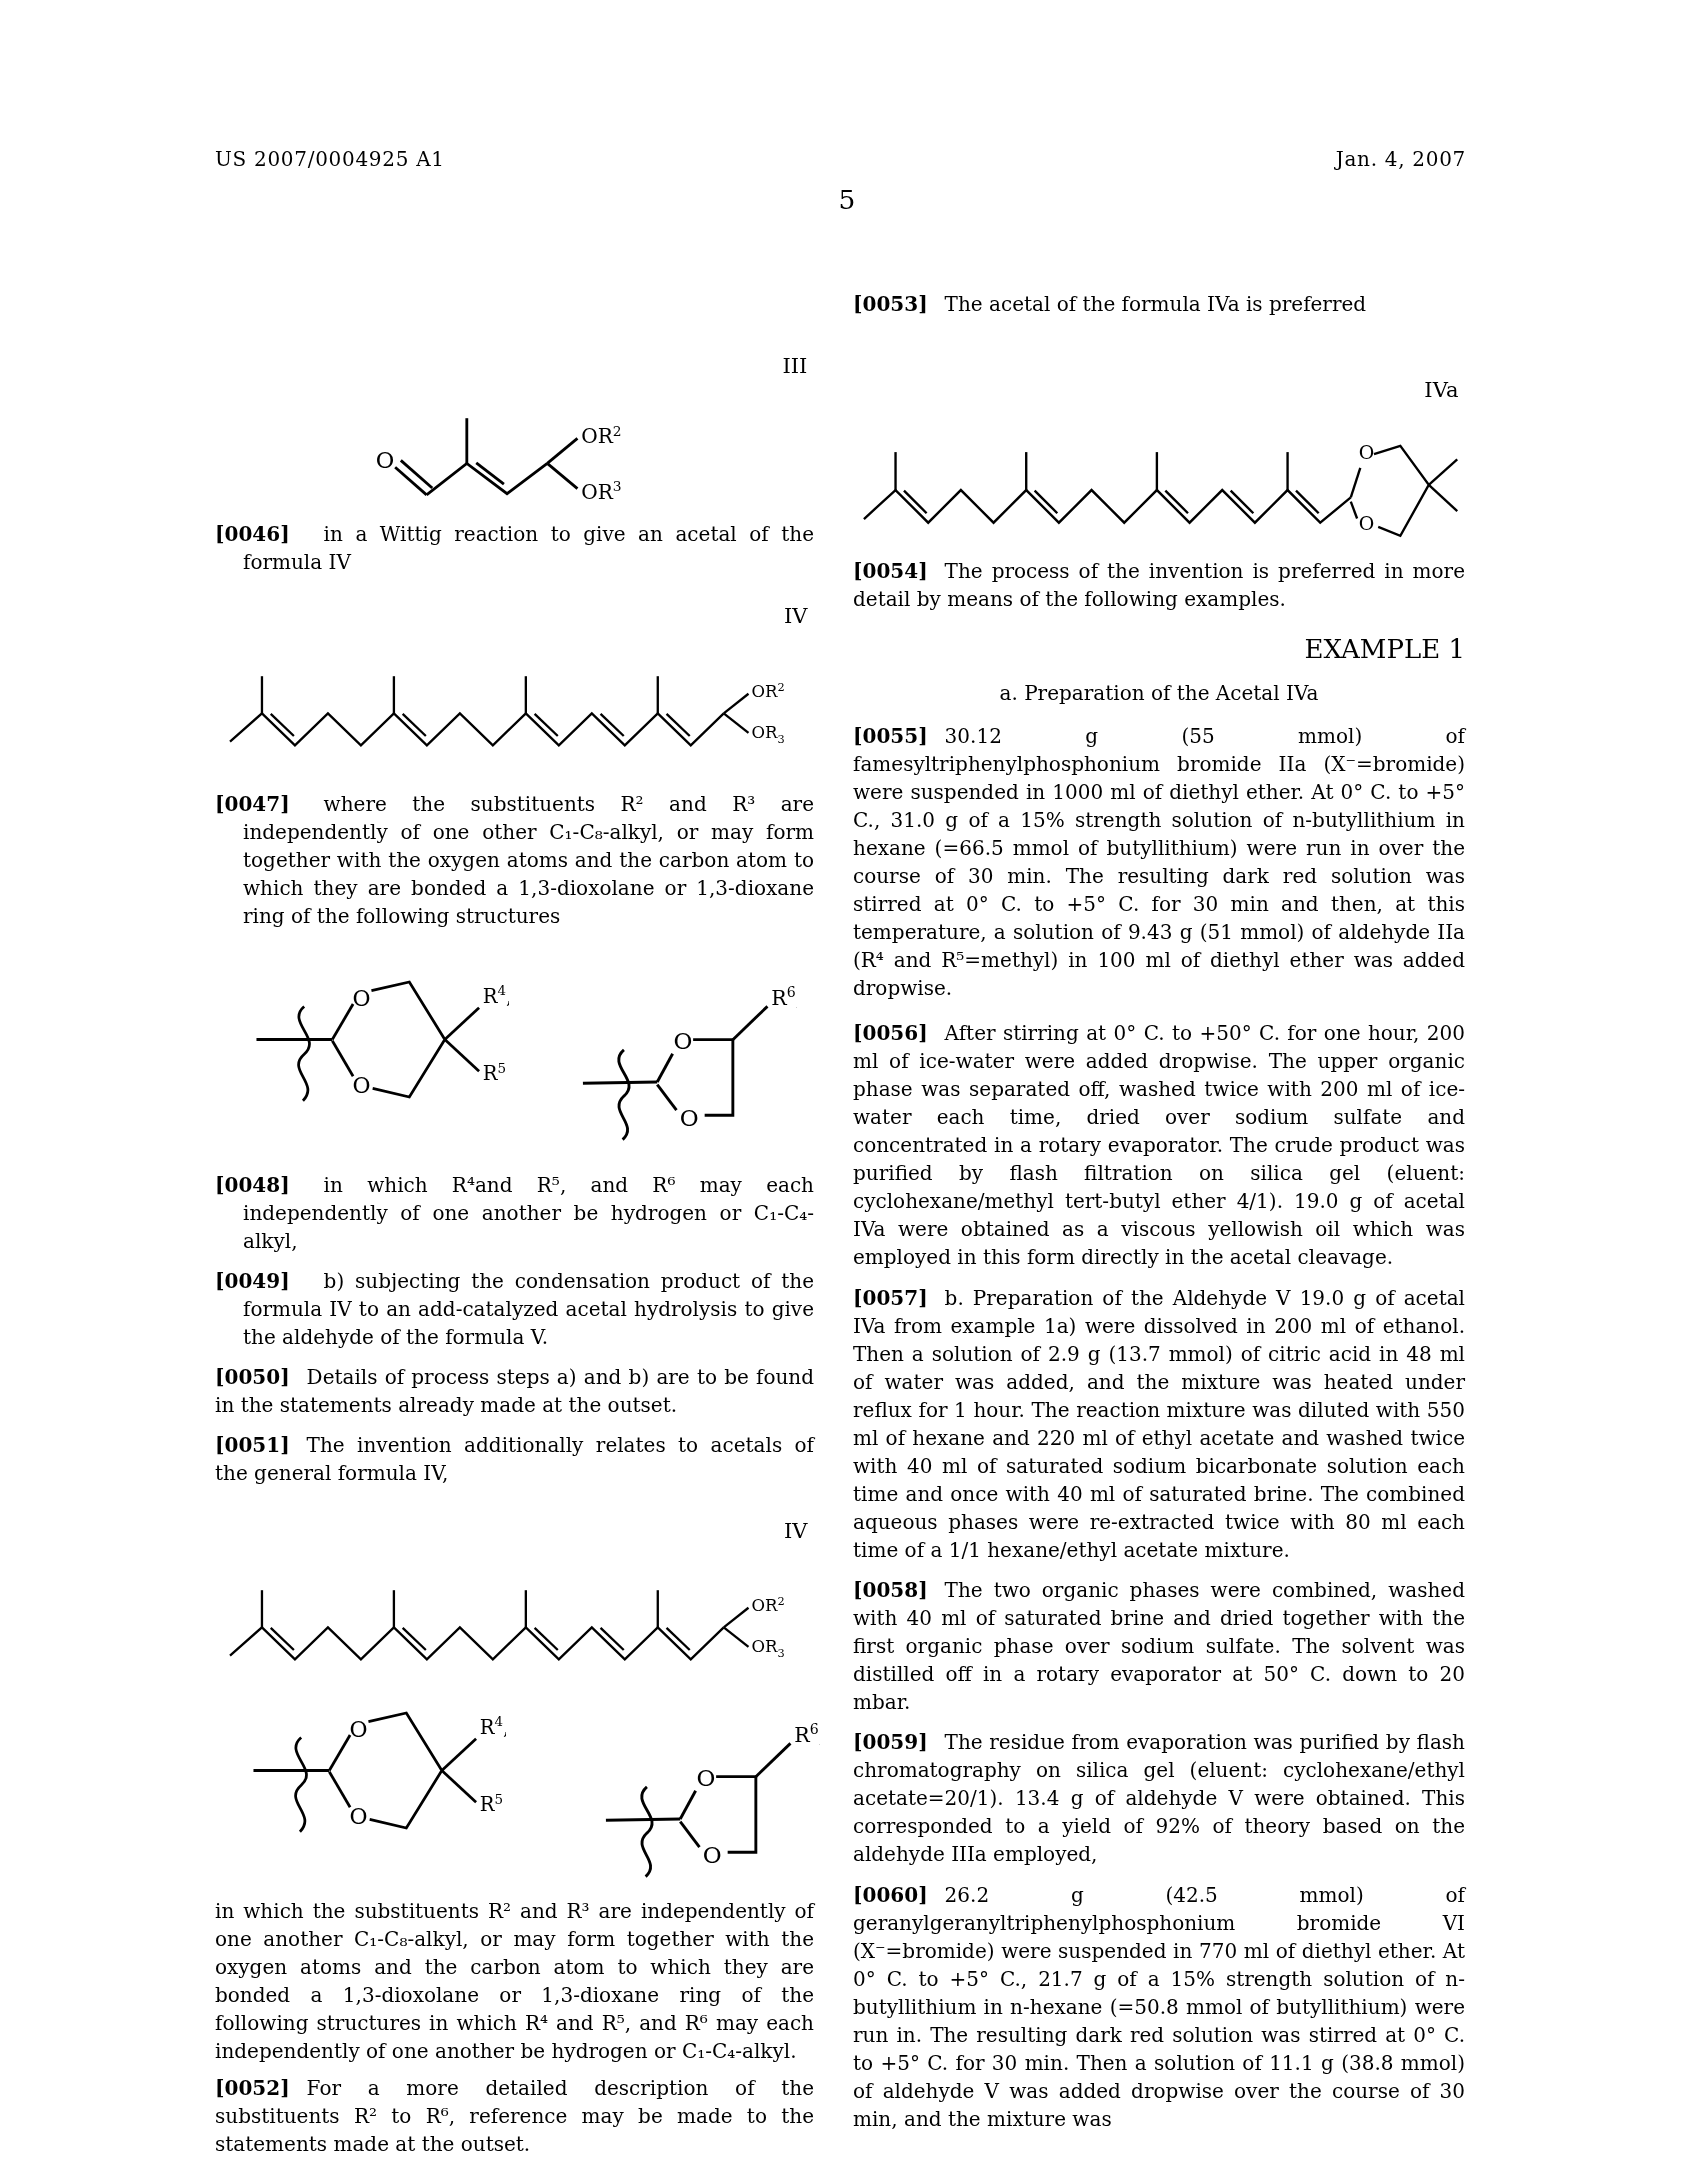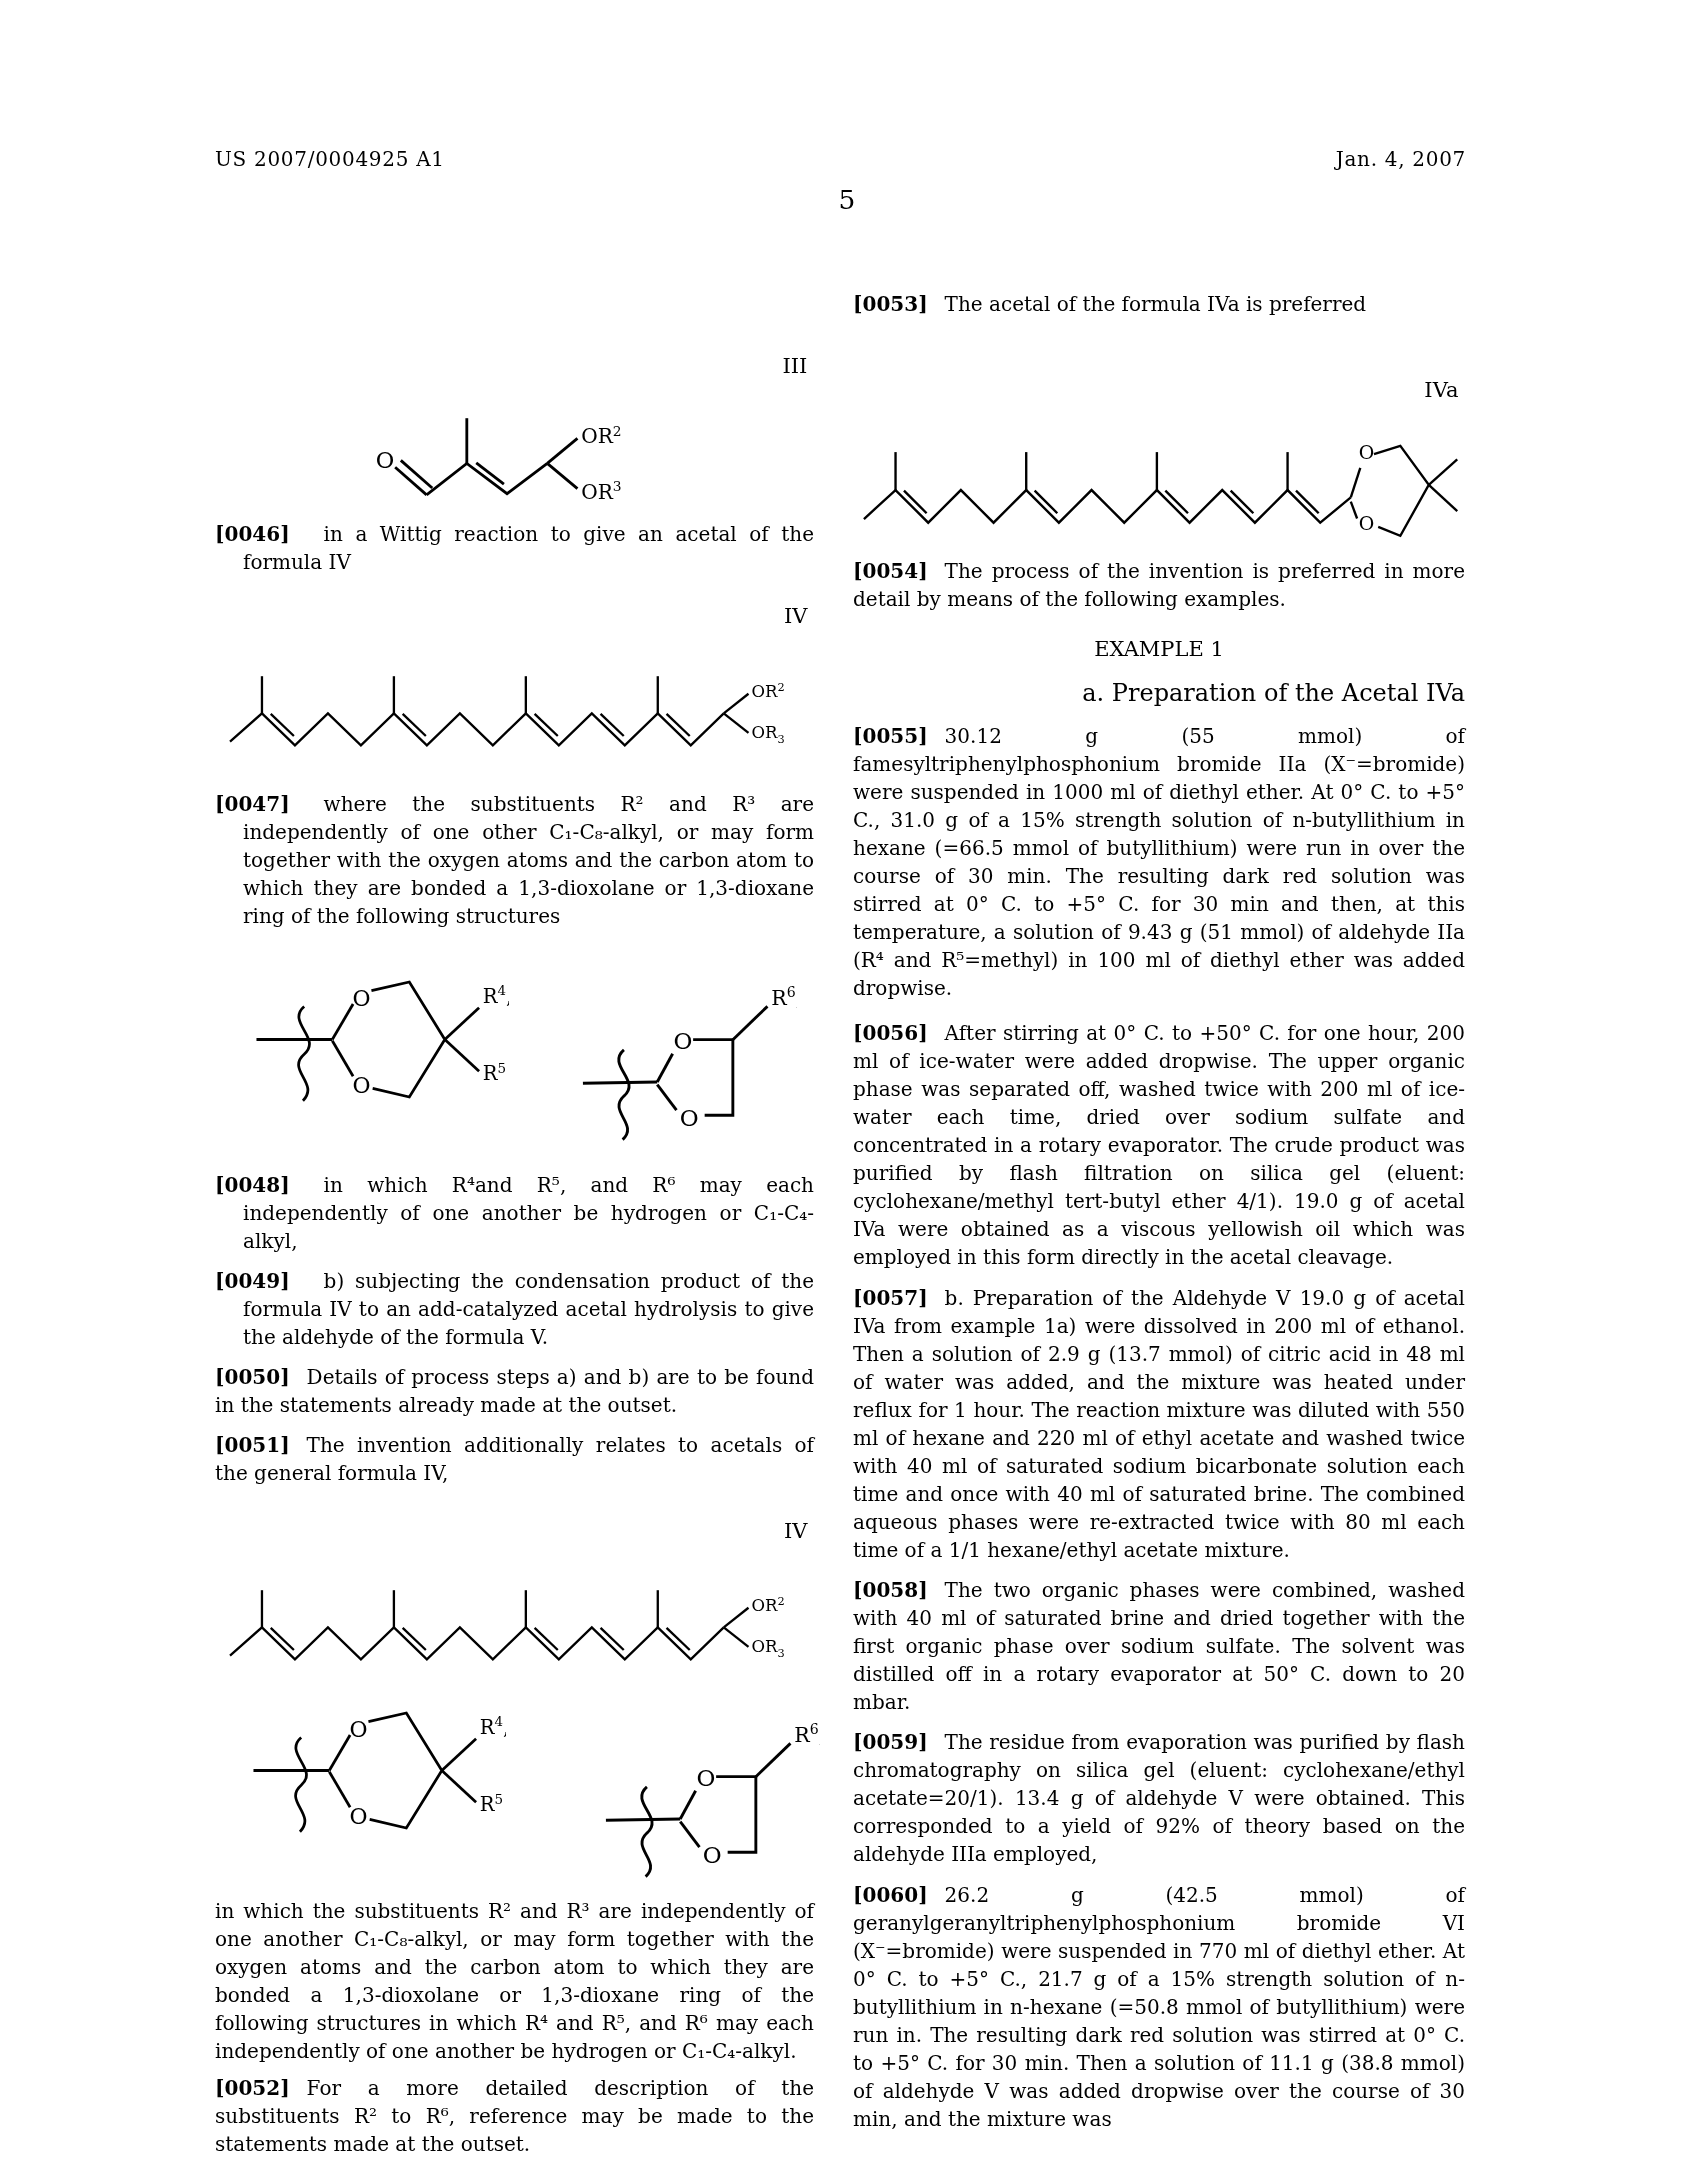--- a/index.html
+++ b/index.html
@@ -13,22 +13,22 @@
   #hdr-right{right:228px;}
   #page-num{position:absolute;top:184px;left:0;width:1694px;text-align:center;font-size:26.5px;}
   .col{position:absolute;top:0;}
   #col-left{left:215px;width:599px;}
   #col-right{left:853px;width:612px;}
   .para{font-size:20px;line-height:28px;text-align:justify;margin:0;}
   .tag{font-weight:bold;margin-right:17px;}
   .hang{padding-left:28px;text-indent:-28px;}
   .hang .tag{margin-right:34px;}
   .formula-label{font-size:21px;text-align:right;padding-right:6.6px;height:28px;line-height:28px;}
-  .heading-center{font-size:21px;text-align:center;line-height:28px;}
-  .heading-left{font-size:24px;text-align:right;line-height:28px;}
+  .heading-center{font-size:26px;text-align:right;line-height:28px;}
+  .heading-left{font-size:20px;text-align:center;line-height:28px;}
   svg{display:block;}
   svg text{font-family:"DejaVu Serif","Liberation Serif",serif;fill:#000;}
   .rings-row{position:relative;}
   .rings-row svg{position:absolute;}
   .atom{font-size:36px;text-anchor:middle;}
   .grouplabel{font-size:32px;}
 </style>
 </head>
 <body>
 

